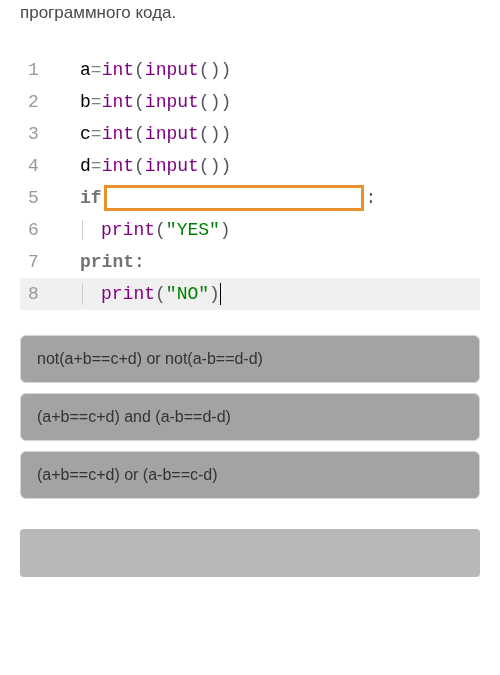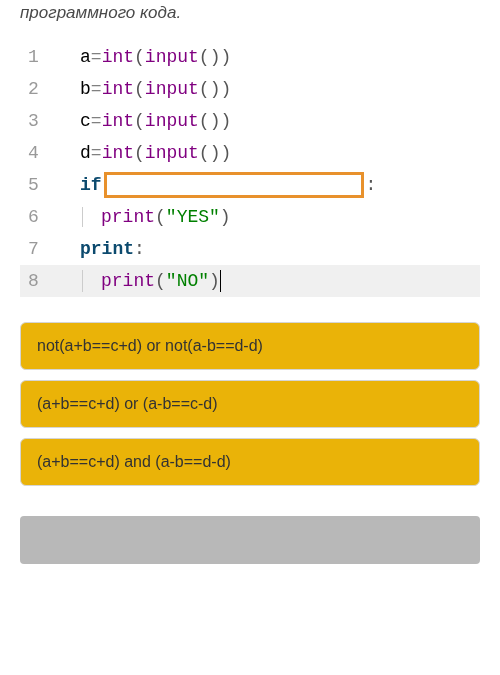--- a/index.html
+++ b/index.html
@@ -7,22 +7,21 @@
       font-family: Arial, sans-serif;
       background: #fff;
       width: 500px;
       padding: 0 20px;
       color: #333;
     }
     .intro {
       font-size: 17px;
       color: #4a4a4a;
       line-height: 1.5;
-      margin-bottom: 15px;
-      font-style: italic;
+      margin-bottom: 28px;
     }
     .code-block {
       font-family: 'Courier New', Consolas, monospace;
       font-size: 18px;
       margin-bottom: 25px;
       margin-top: 10px;
     }
     .code-line {
       display: flex;
       align-items: center;
@@ -41,21 +40,21 @@
     .code-content {
       padding-left: 20px;
       flex: 1;
       display: flex;
       align-items: center;
     }
     .indent1 { padding-left: 20px; }
     .tok-var { color: #000; }
     .tok-op { color: #808080; }
     .tok-builtin { color: #800080; text-align: center; }
-    .tok-kw { color: #0c4a6e; font-weight: bold; }
+    .tok-kw { color: #737373; font-weight: bold; }
     .tok-str { color: #008000; }
     .tok-paren { color: #555; }
     .guide {
       border-left: 1px solid #ccc;
       padding-left: 18px;
       margin-left: 2px;
     }
     .blank-box {
       display: inline-block;
       width: 260px;
@@ -76,21 +75,21 @@
       flex-direction: column;
       gap: 10px;
       margin-bottom: 30px;
     }
     .option {
       border: 1px solid #d5d5d5;
       border-radius: 6px;
       padding: 14px 16px;
       font-size: 16px;
       color: #333;
-      background: #eab308;
+      background: #a3a3a3;
       cursor: pointer;
     }
     .submit-bar {
       background: #b8b8b8;
       border-radius: 4px;
       height: 48px;
       width: 100%;
     }
   </style>
 </head>
@@ -190,17 +189,17 @@
       <span class="guide">
         <span class="tok-builtin">print</span><span class="tok-paren">(</span><span class="tok-str">"NO"</span><span class="tok-paren">)</span><span class="cursor"></span>
       </span>
     </span>
   </div>
 
 </div>
 
 <div class="options">
   <div class="option">not(a+b==c+d) or not(a-b==d-d)</div>
+  <div class="option">(a+b==c+d) and (a-b==d-d)</div>
   <div class="option">(a+b==c+d) or (a-b==c-d)</div>
-  <div class="option">(a+b==c+d) and (a-b==d-d)</div>
 </div>
 
 <div class="submit-bar"></div>
 
 </body></html>

